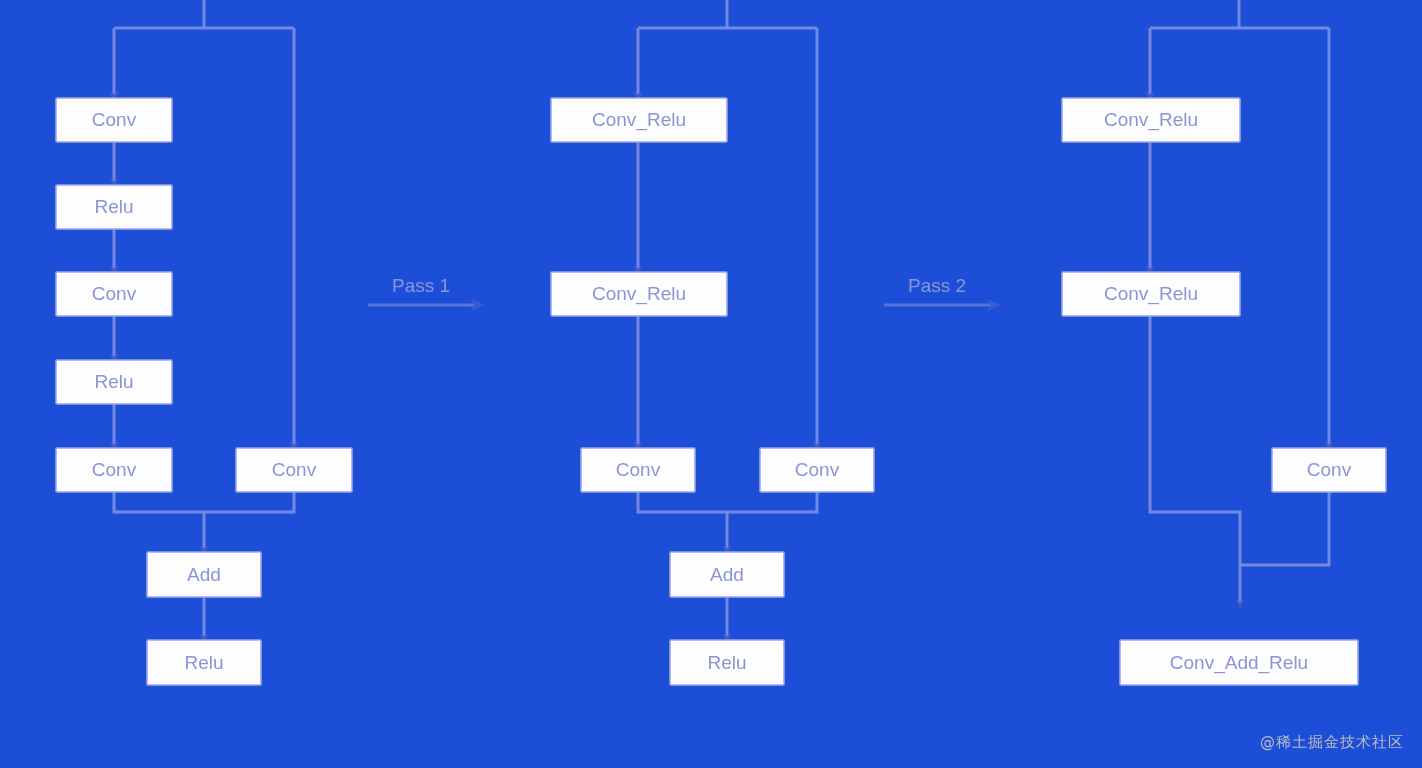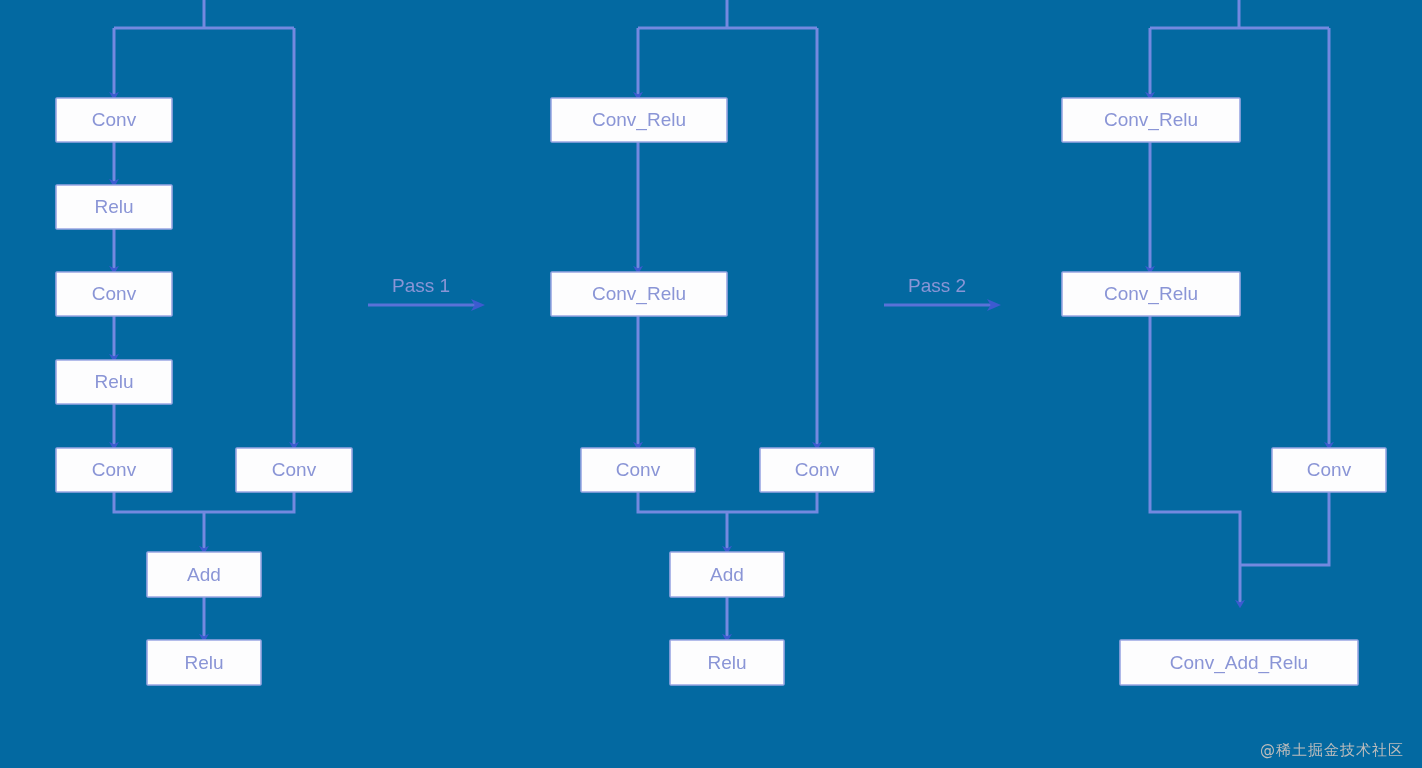--- a/index.html
+++ b/index.html
@@ -4,21 +4,21 @@
 <style>
   html, body {
     margin: 0;
     padding: 0;
     background: #f5f6f7;
   }
   #stage {
     position: relative;
     width: 1422px;
     height: 768px;
-    background: #0369a1;
+    background: #1d4ed8;
     overflow: hidden;
     font-family: "Liberation Sans", sans-serif;
   }
   #graph-svg {
     position: absolute;
     left: 0;
     top: 0;
     width: 1422px;
     height: 768px;
   }
@@ -49,21 +49,21 @@
   .pass-label {
     fill: #8a95d6;
     font-family: "Liberation Sans", sans-serif;
     font-size: 19px;
     text-anchor: middle;
     dominant-baseline: middle;
   }
   .watermark {
     position: absolute;
     right: 18px;
-    bottom: 8px;
+    bottom: 16px;
     color: #bcbcbc;
     font-size: 15px;
     font-family: "DejaVu Sans", sans-serif;
     letter-spacing: 1px;
     user-select: none;
   }
 </style>
 </head>
 <body>
 

